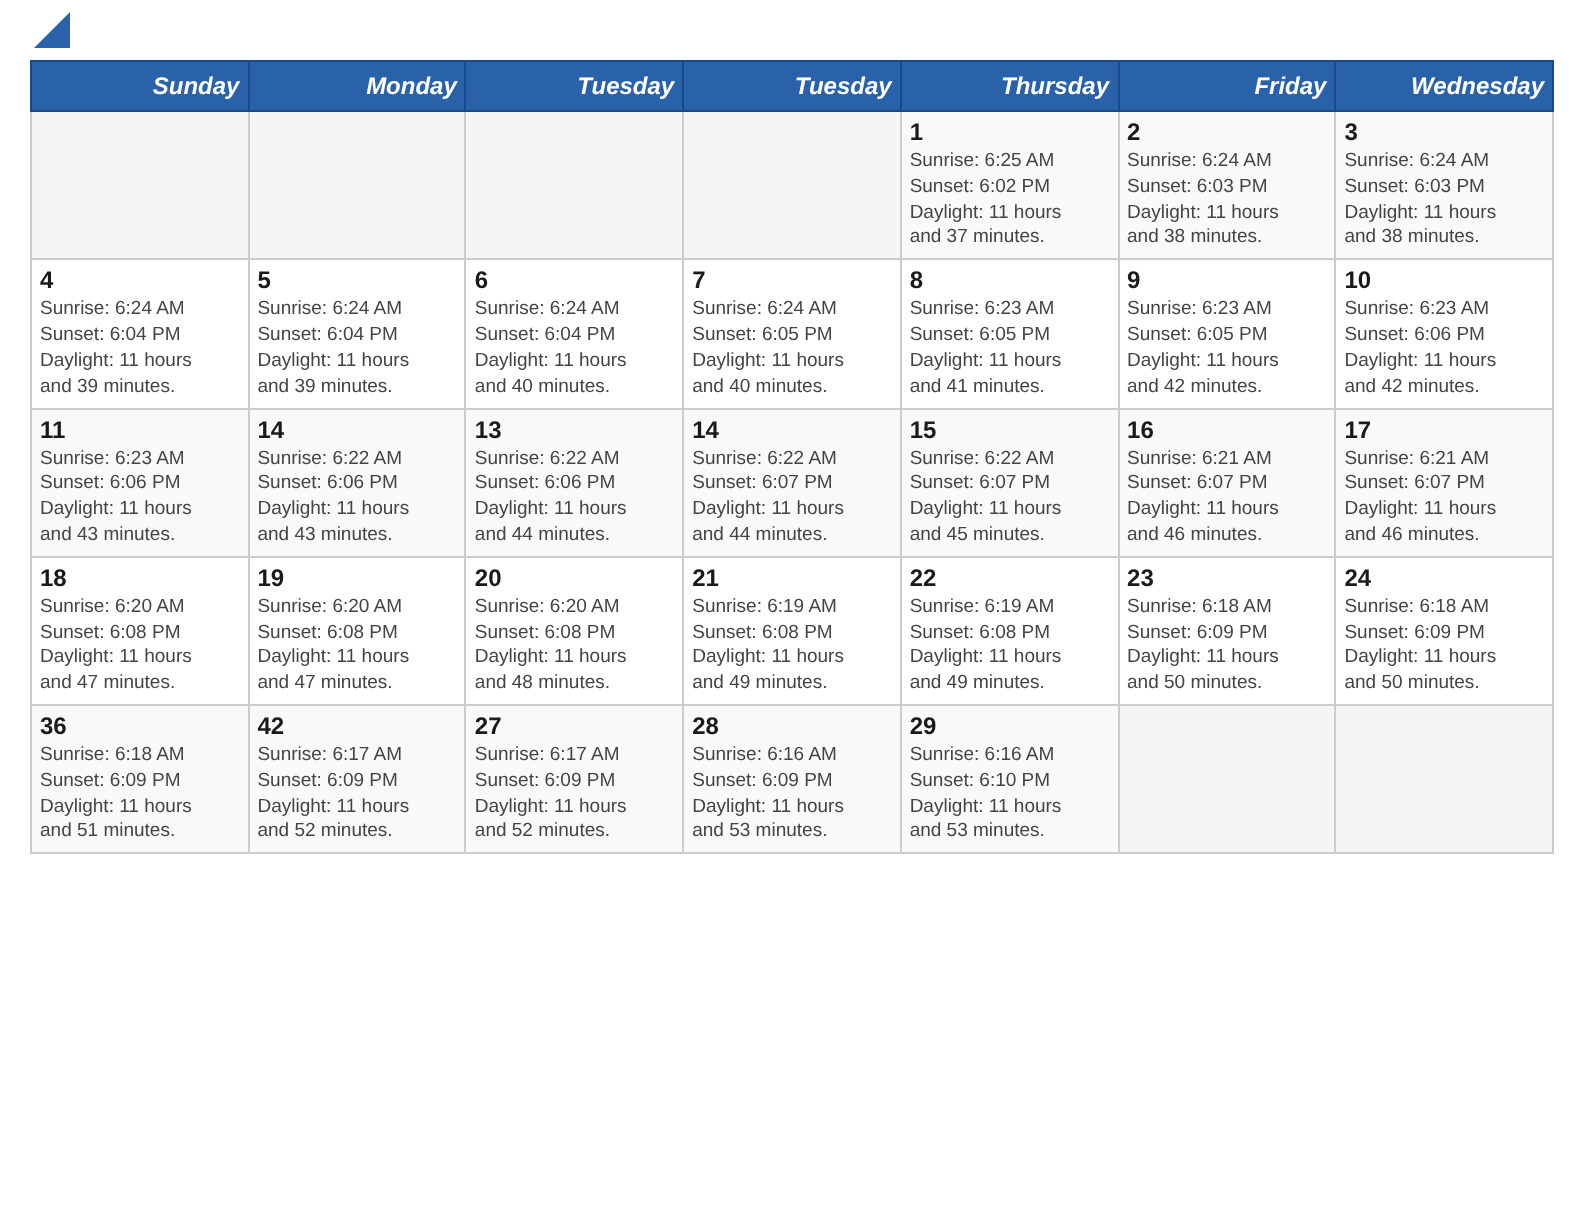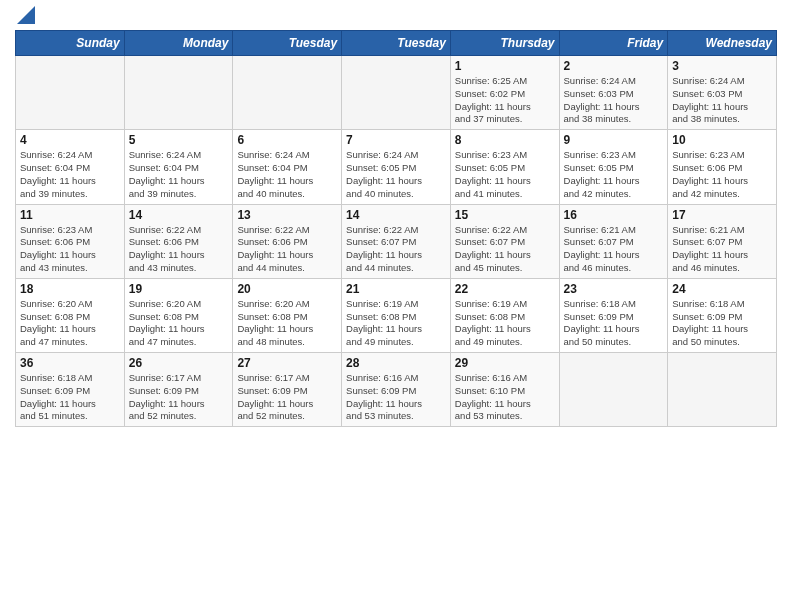--- a/index.html
+++ b/index.html
@@ -300,21 +300,21 @@
       </tr>
       <tr>
         <td>
           <span class="day-num">36</span>
           <div class="day-info" style="white-space: pre-line;">Sunrise: 6:18 AM
 Sunset: 6:09 PM
 Daylight: 11 hours
 and 51 minutes.</div>
         </td>
         <td>
-          <span class="day-num">26</span>
+          <span class="day-num">42</span>
           <div class="day-info" style="white-space: pre-line;">Sunrise: 6:17 AM
 Sunset: 6:09 PM
 Daylight: 11 hours
 and 52 minutes.</div>
         </td>
         <td>
           <span class="day-num">27</span>
           <div class="day-info" style="white-space: pre-line;">Sunrise: 6:17 AM
 Sunset: 6:09 PM
 Daylight: 11 hours

